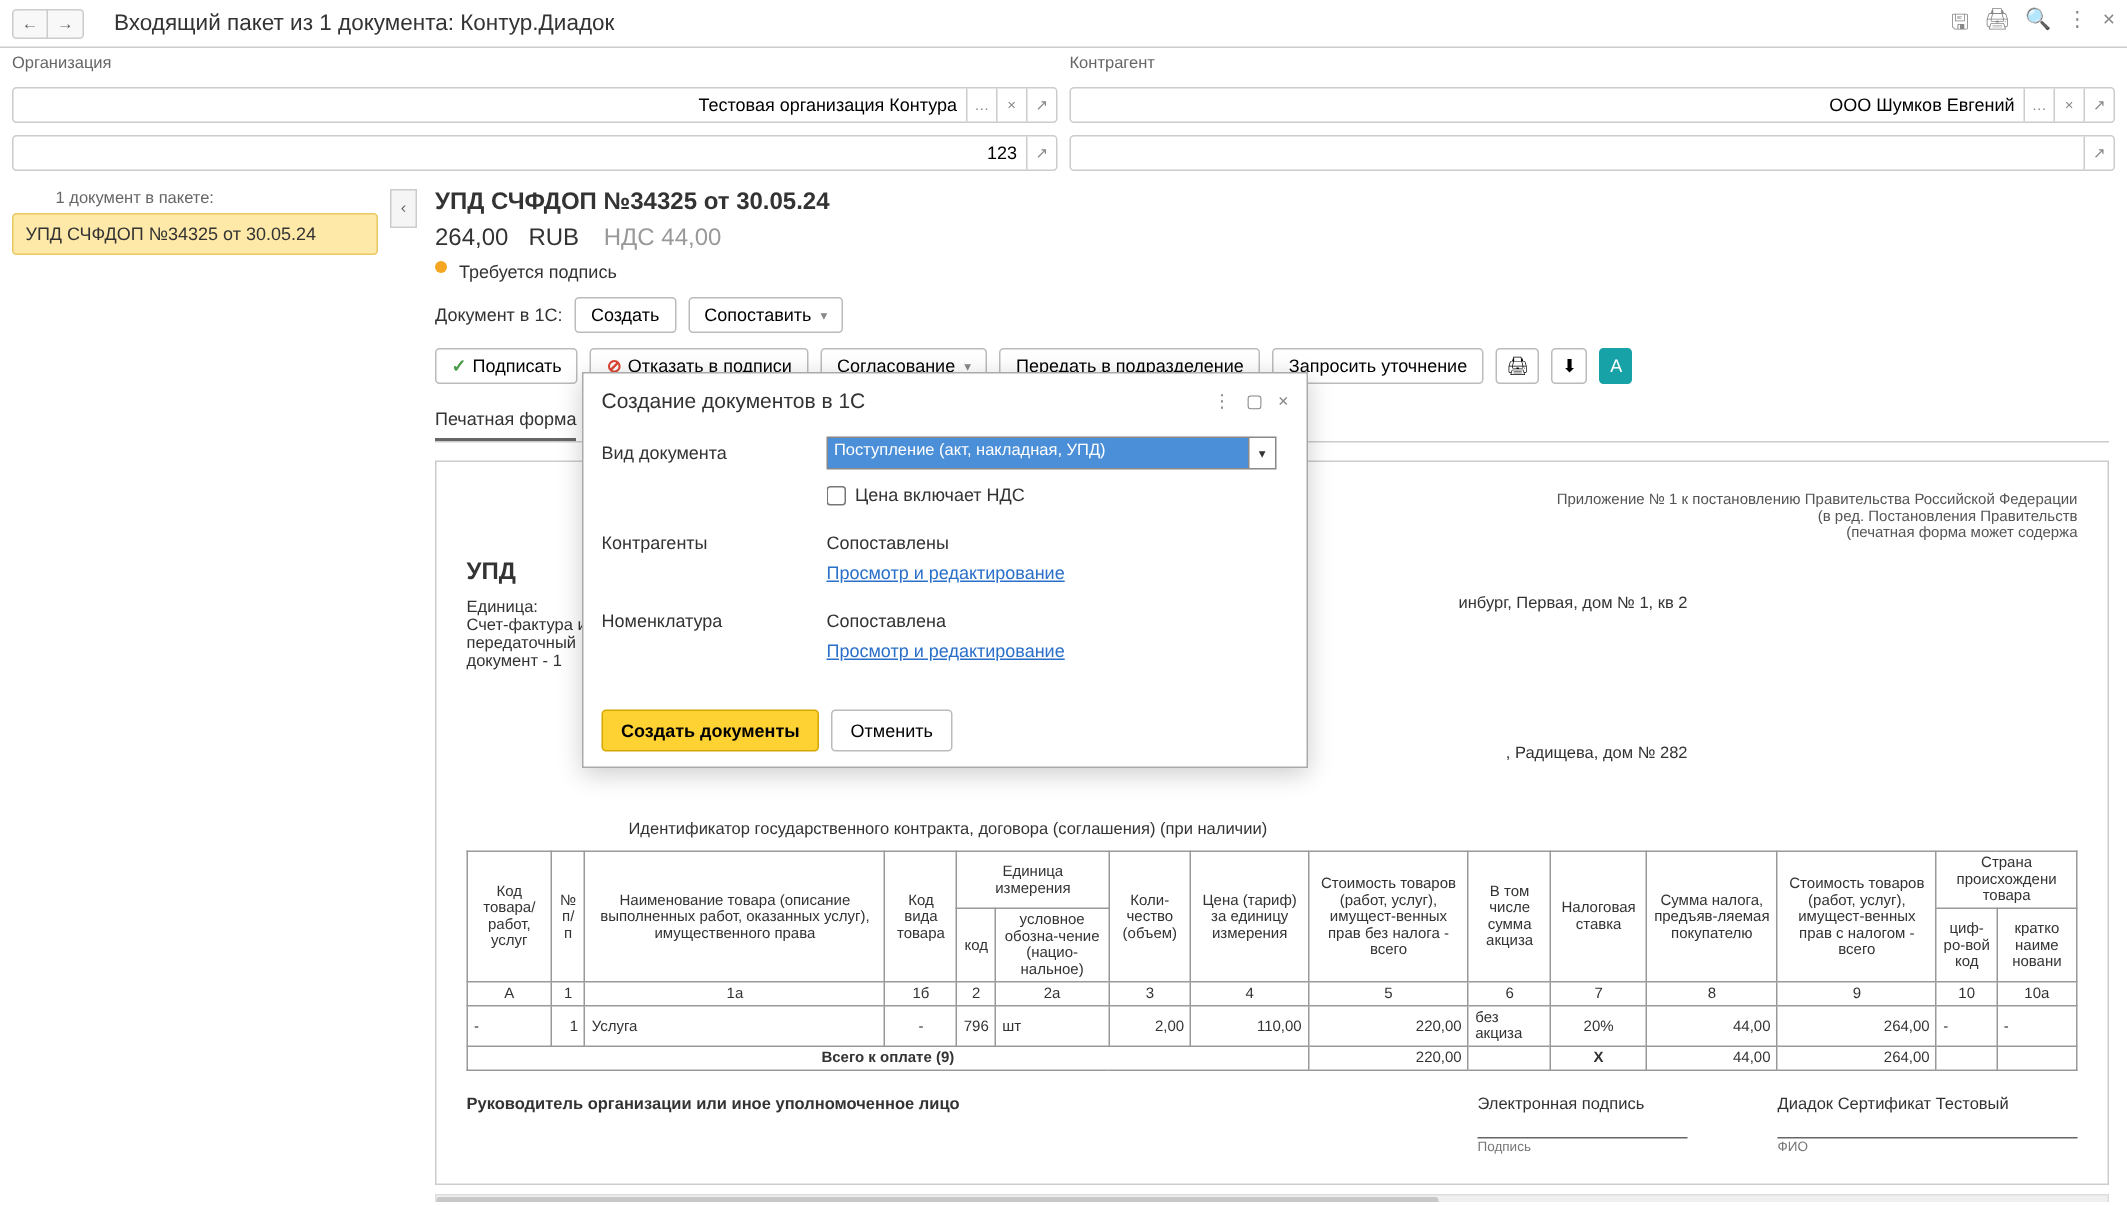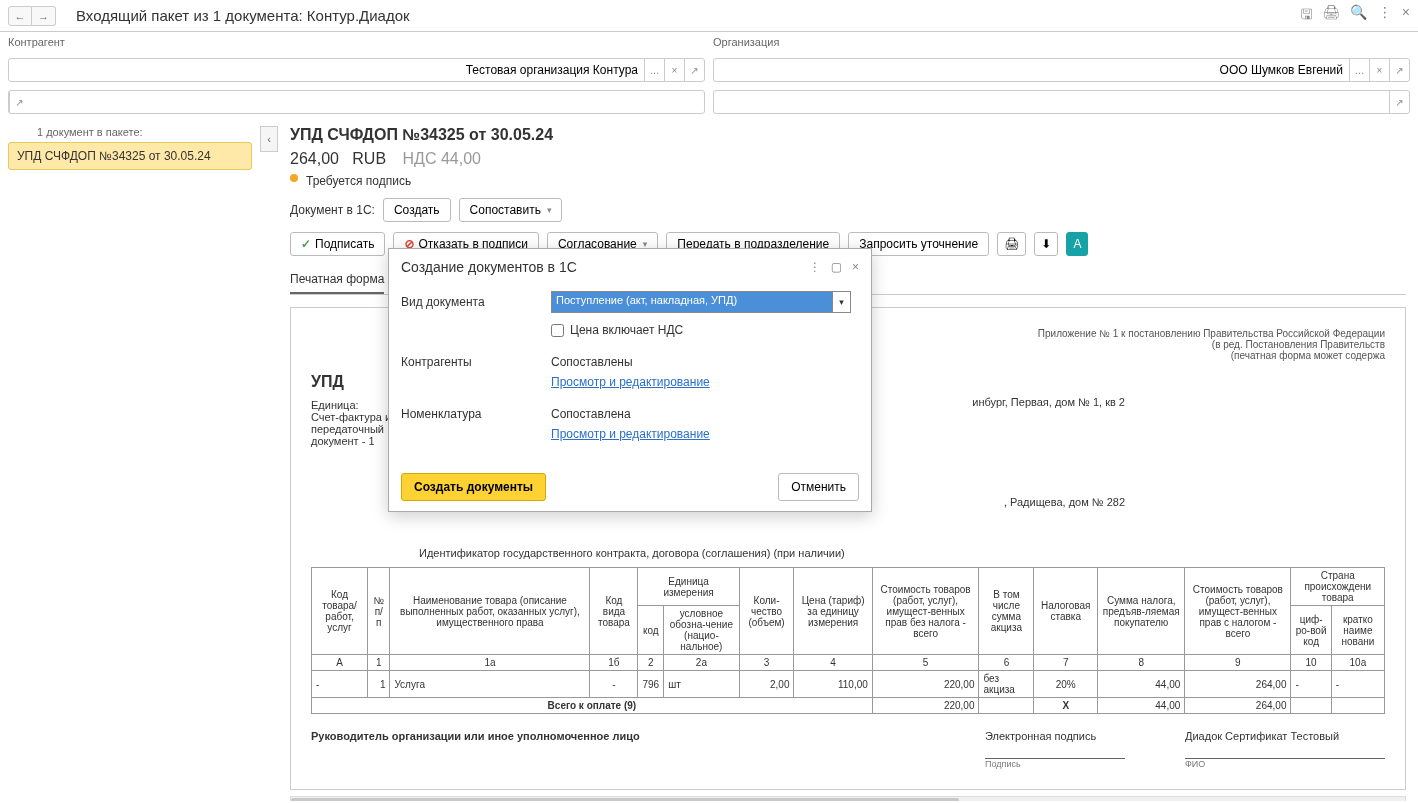--- a/index.html
+++ b/index.html
@@ -84,21 +84,21 @@
 .modal-body { padding: 6px 12px 12px; }
 .modal-row { display: flex; align-items: center; margin-bottom: 10px; }
 .modal-label { width: 150px; font-size: 12px; }
 .modal-val { flex: 1; font-size: 12px; }
 .select-field { display: flex; border: 1px solid #888; height: 22px; width: 300px; }
 .select-field .sel-text { flex: 1; background: #4a8fd8; color: #fff; padding: 2px 4px; font-size: 11px; }
 .select-field .sel-arrow { width: 18px; border-left: 1px solid #888; display: flex; align-items: center; justify-content: center; font-size: 9px; cursor: pointer; }
 .checkbox-row { display: flex; align-items: center; gap: 6px; margin-left: 150px; margin-bottom: 14px; }
 .checkbox-row input { width: 13px; height: 13px; }
 .link { color: #2a6fc9; text-decoration: underline; cursor: pointer; font-size: 12px; }
-.modal-footer { display: flex; gap: 8px; padding: 10px 12px; justify-content: space-between; }
+.modal-footer { display: flex; gap: 8px; padding: 10px 12px; }
 .btn-yellow { background: #ffd233; border: 1px solid #d4a800; font-weight: bold; padding: 6px 12px; border-radius: 3px; cursor: pointer; font-size: 12px; }
 .btn-plain { background: #fff; border: 1px solid #bbb; padding: 6px 12px; border-radius: 3px; cursor: pointer; font-size: 12px; }
 
 .addr-frag { position: absolute; font-size: 11px; }
 </style>
 </head>
 <body>
 
 <div class="titlebar">
   <div class="nav-btn">←</div>
@@ -108,24 +108,24 @@
     <span class="titlebar-icon">🖫</span>
     <span class="titlebar-icon">🖨</span>
     <span class="titlebar-icon">🔍</span>
     <span class="titlebar-icon">⋮</span>
     <span class="titlebar-icon">×</span>
   </div>
 </div>
 
 <div class="orgbar">
   <div class="orgcol">
+    <span class="orglabel">Организация</span>
+  </div>
+  <div class="orgcol">
     <span class="orglabel">Контрагент</span>
-  </div>
-  <div class="orgcol">
-    <span class="orglabel">Организация</span>
   </div>
 </div>
 
 <div class="orgbar">
   <div class="orgcol">
     <div class="orgfield">
       <input value="Тестовая организация Контура" style="">
       <div class="fbtn">…</div>
       <div class="fbtn">×</div>
       <div class="fbtn">↗</div>
@@ -136,20 +136,21 @@
       <input value="ООО Шумков Евгений" style="">
       <div class="fbtn">…</div>
       <div class="fbtn">×</div>
       <div class="fbtn">↗</div>
     </div>
   </div>
 </div>
 
 <div class="secondrow">
   <div class="orgfield">
+    <input value="123" style="">
     <div class="fbtn">↗</div>
   </div>
   <div class="orgfield">
     <input value="" style="">
     <div class="fbtn">↗</div>
   </div>
 </div>
 
 <div class="mainarea">
   <div class="leftpanel">

